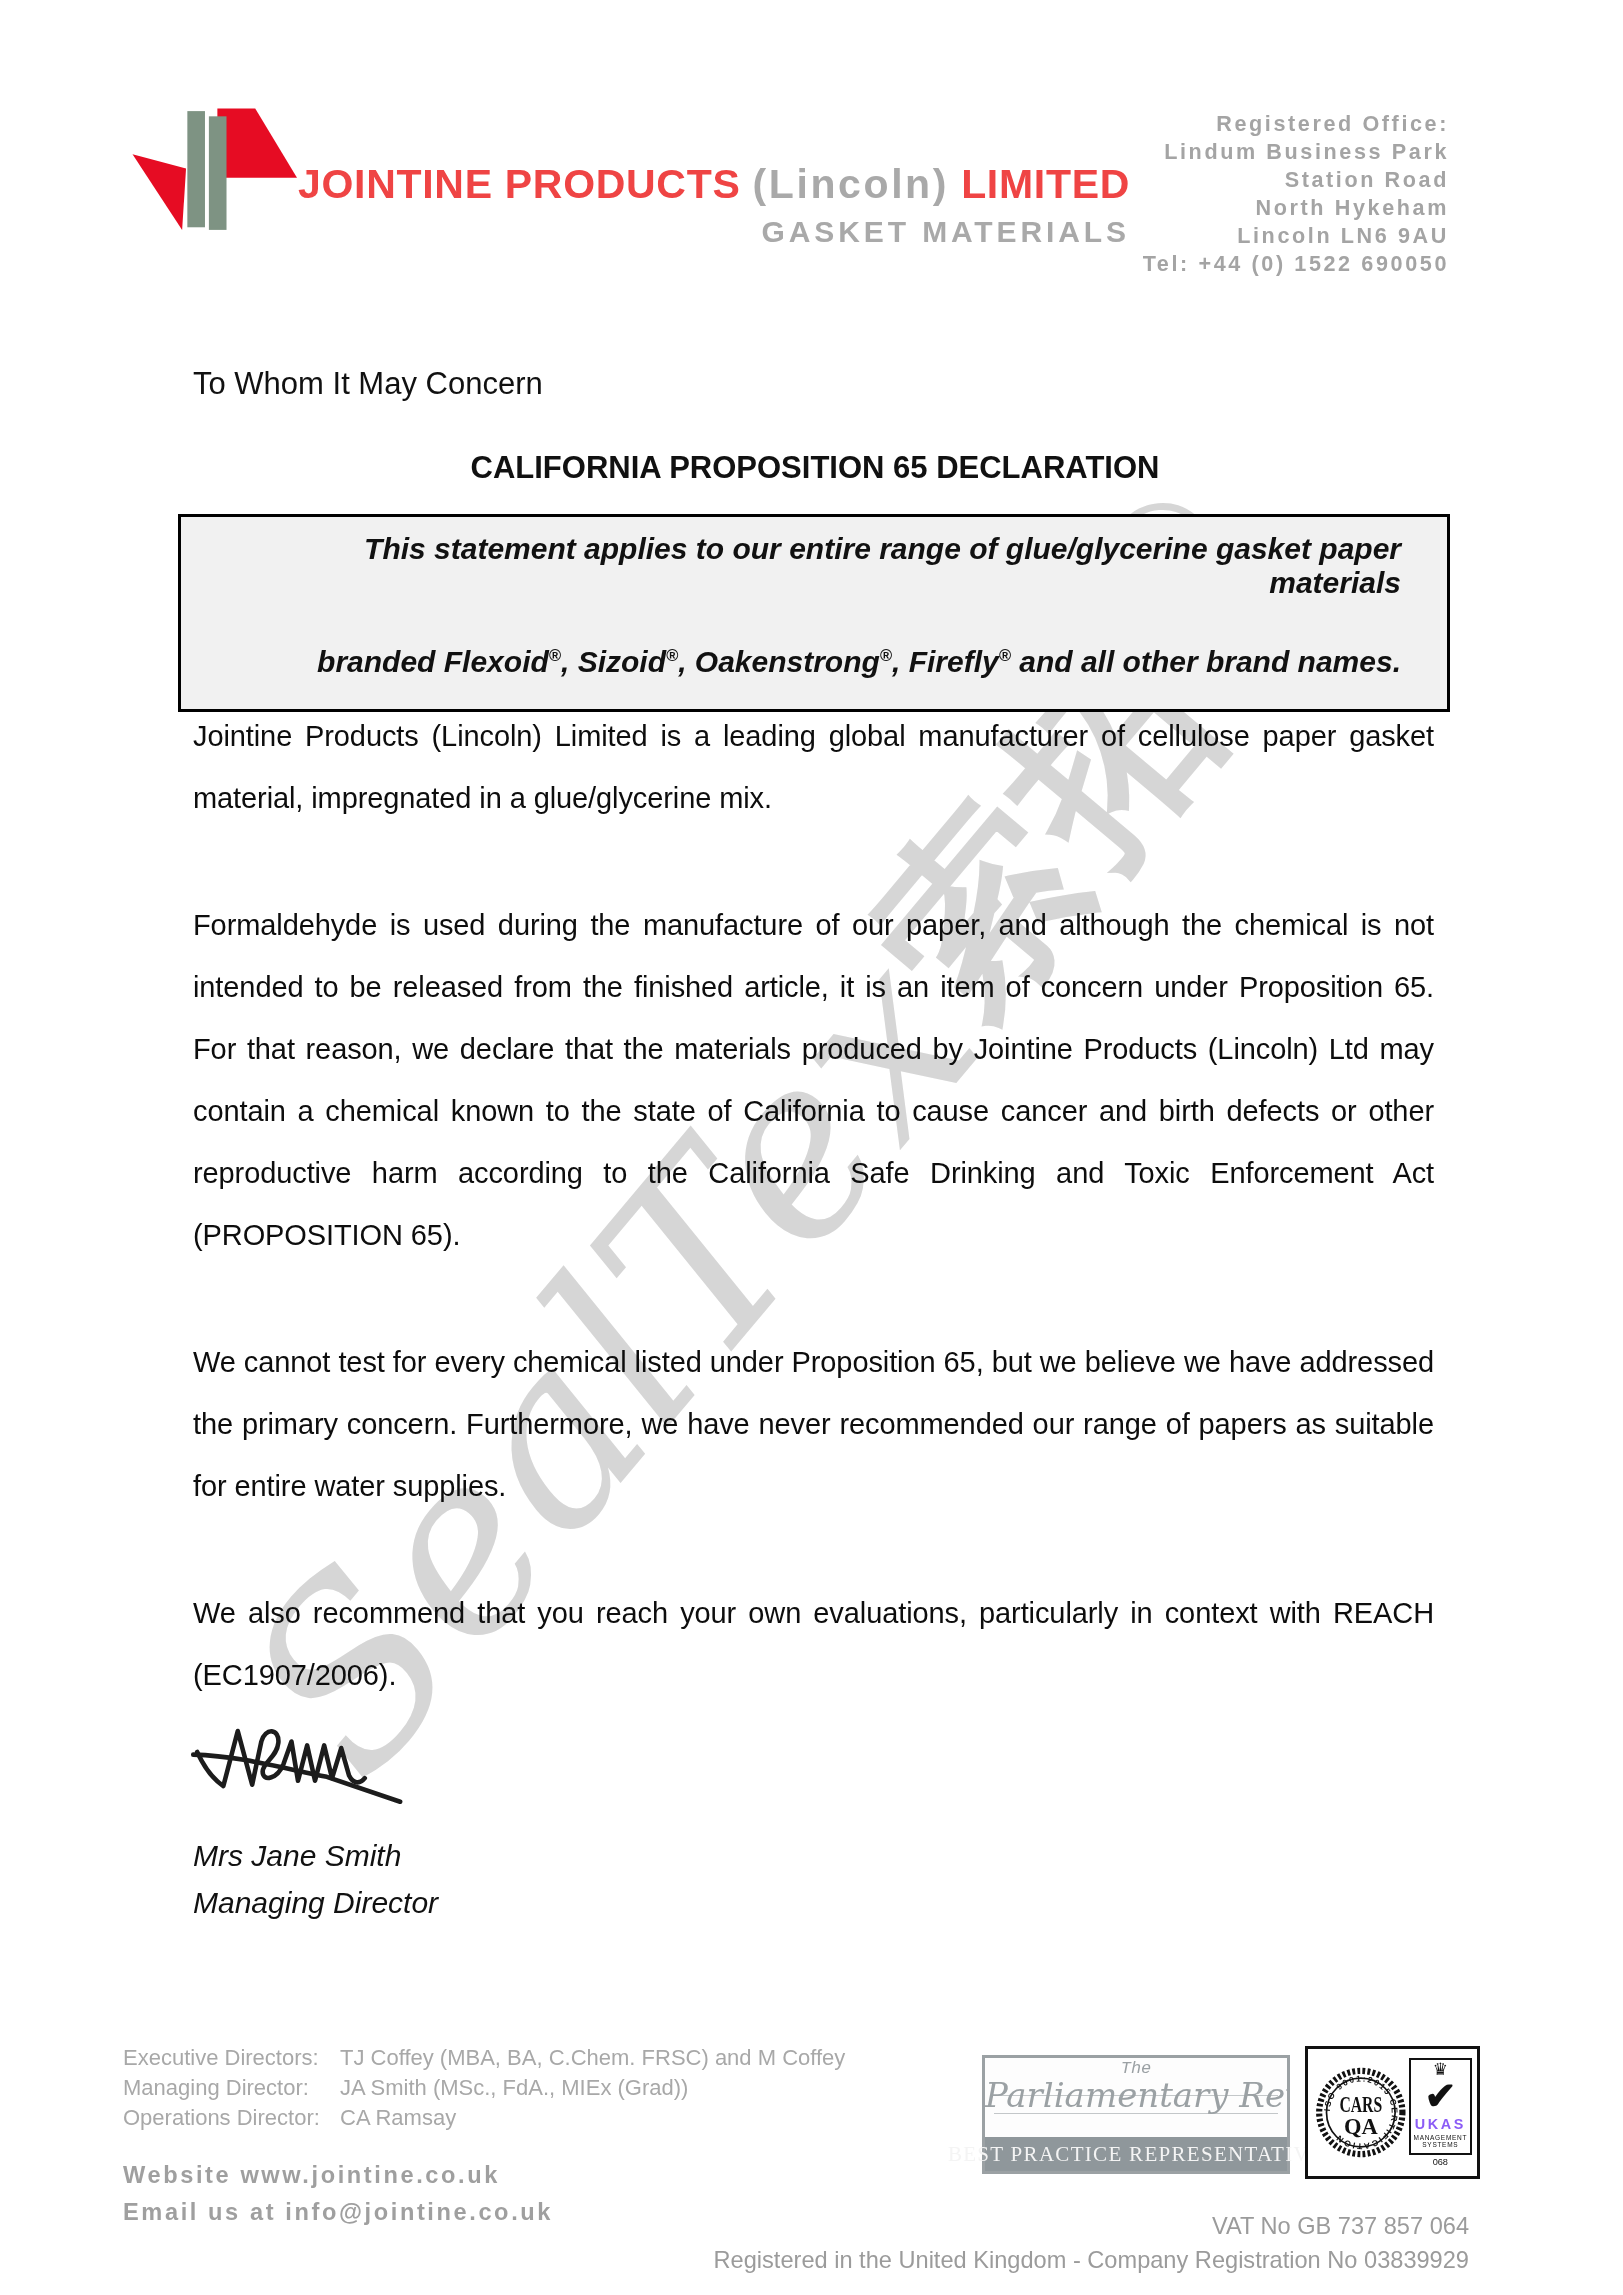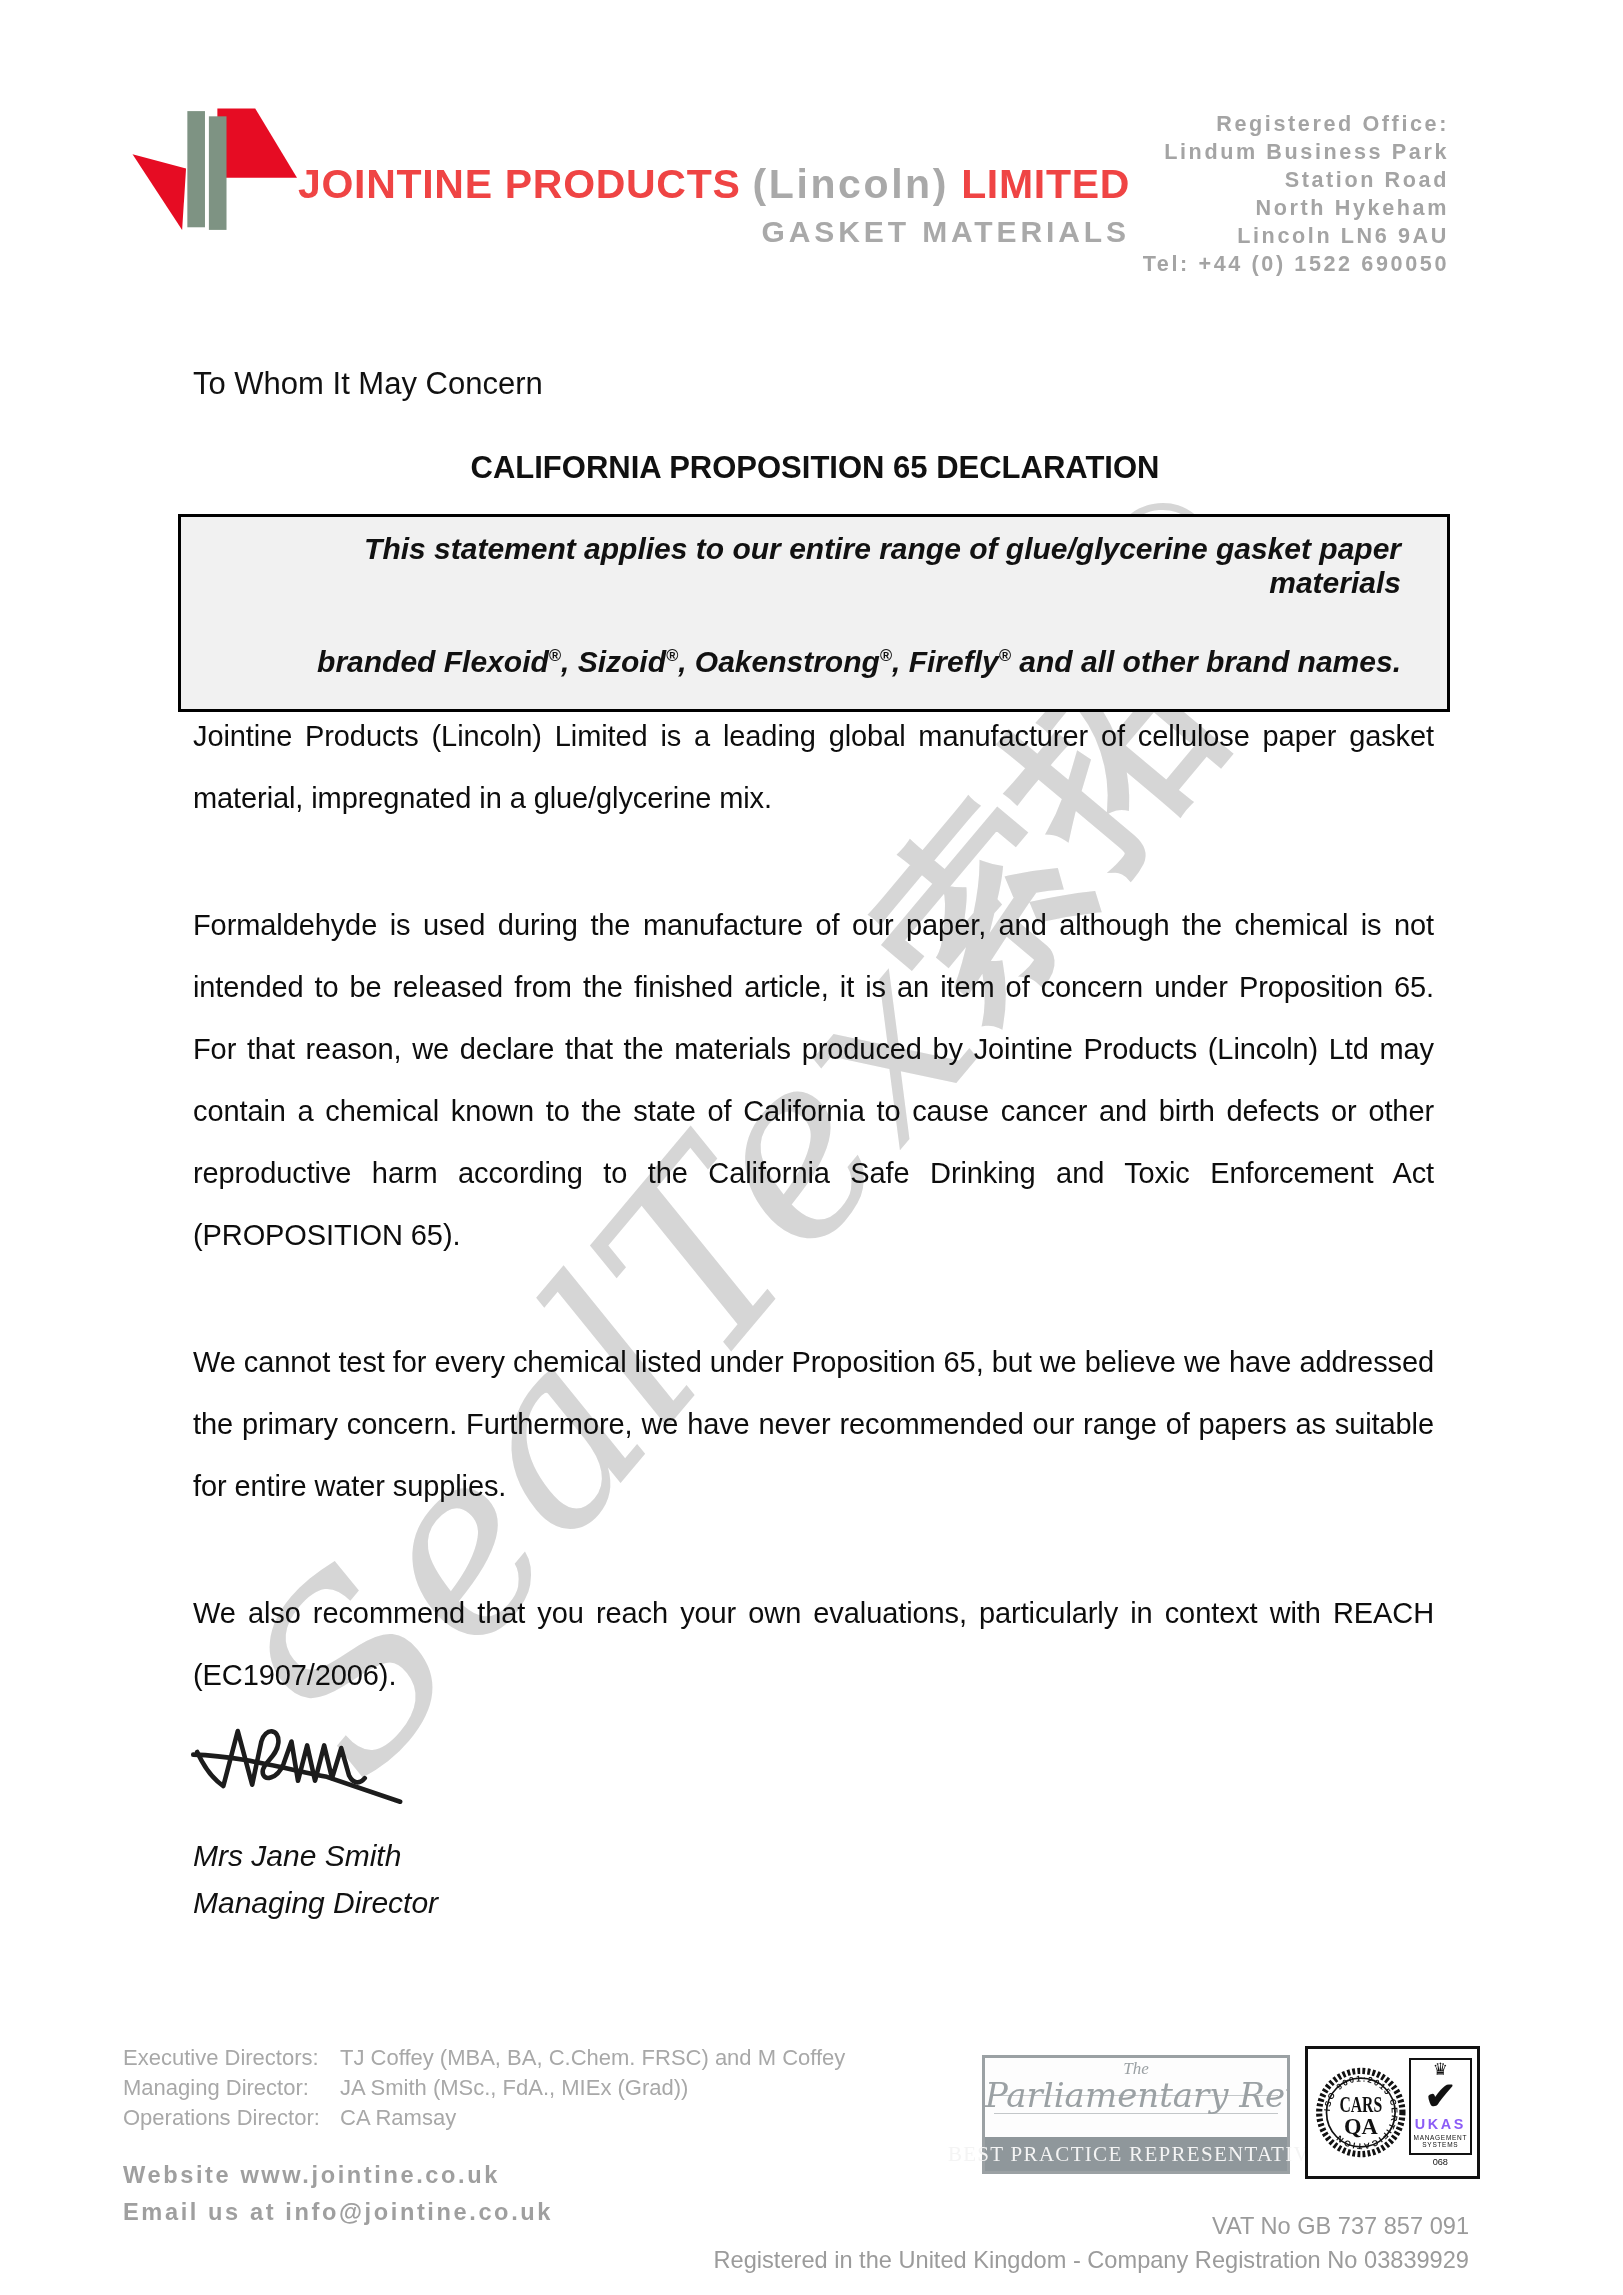--- a/index.html
+++ b/index.html
@@ -60,21 +60,21 @@
   .contact{position:absolute;left:123px;top:2157px;font-weight:bold;font-size:23.6px;line-height:37px;letter-spacing:2.6px;color:#9f9f9f;z-index:2;}
   .vat-block{position:absolute;right:154px;top:2209px;text-align:right;font-size:23.6px;line-height:34px;color:#9b9b9b;z-index:2;}
   
   .pr-box{
     position:absolute;left:982px;top:2055px;width:308px;height:119px;box-sizing:border-box;
     border:3.3px solid #9ba1a4;background:#fdfdfd;z-index:2;
     display:flex;flex-direction:column;
   }
   .pr-top{position:relative;flex:1;overflow:hidden;}
   .pr-rule{position:absolute;left:9.2px;right:9.2px;height:1.3px;background:#c3c7c9;}
-  .pr-the{position:absolute;left:0;right:0;top:1.3px;text-align:center;font-family:Liberation Serif, serif;font-style:italic;font-size:17px;color:#9ba1a4;}
+  .pr-the{position:absolute;left:0;right:0;top:1.3px;text-align:center;font-family:Liberation Mono, monospace;font-style:italic;font-size:17px;color:#9ba1a4;}
   .pr-name{position:absolute;left:0;right:0;top:17px;text-align:center;font-family:"DejaVu Serif",serif;font-style:italic;font-size:34px;color:#9ba1a4;white-space:nowrap;}
   .pr-banner{height:34px;background:#8f979b;color:#f4f4f4;font-family:"Liberation Serif",serif;font-size:21px;letter-spacing:1.3px;display:flex;align-items:center;justify-content:center;white-space:nowrap;}
   .cert-box{
     position:absolute;left:1305px;top:2046px;width:175px;height:133px;box-sizing:border-box;
     border:3.3px solid #111;background:#fff;z-index:2;
     display:flex;align-items:center;justify-content:space-between;padding:3.9px 5.2px;
   }
   .ukas-wrap{display:flex;flex-direction:column;align-items:center;width:63px;}
   .ukas-box{box-sizing:border-box;border:2px solid #111;width:63px;height:97px;display:flex;flex-direction:column;align-items:center;justify-content:flex-start;background:#fff;}
   .crown{font-size:17px;line-height:17px;color:#111;margin-top:1.3px;}
@@ -195,18 +195,18 @@
         <div class="ukas-sub">
           <div>MANAGEMENT</div>
           <div>SYSTEMS</div>
         </div>
       </div>
       <div class="ukas-num">068</div>
     </div>
   </div>
 
   <div class="vat-block">
-    <div>VAT No GB 737 857 091</div>
+    <div>VAT No GB 737 857 064</div>
     <div>Registered in the United Kingdom - Company Registration No 03839929</div>
   </div>
 
 </div>
 
 
 </body></html>

